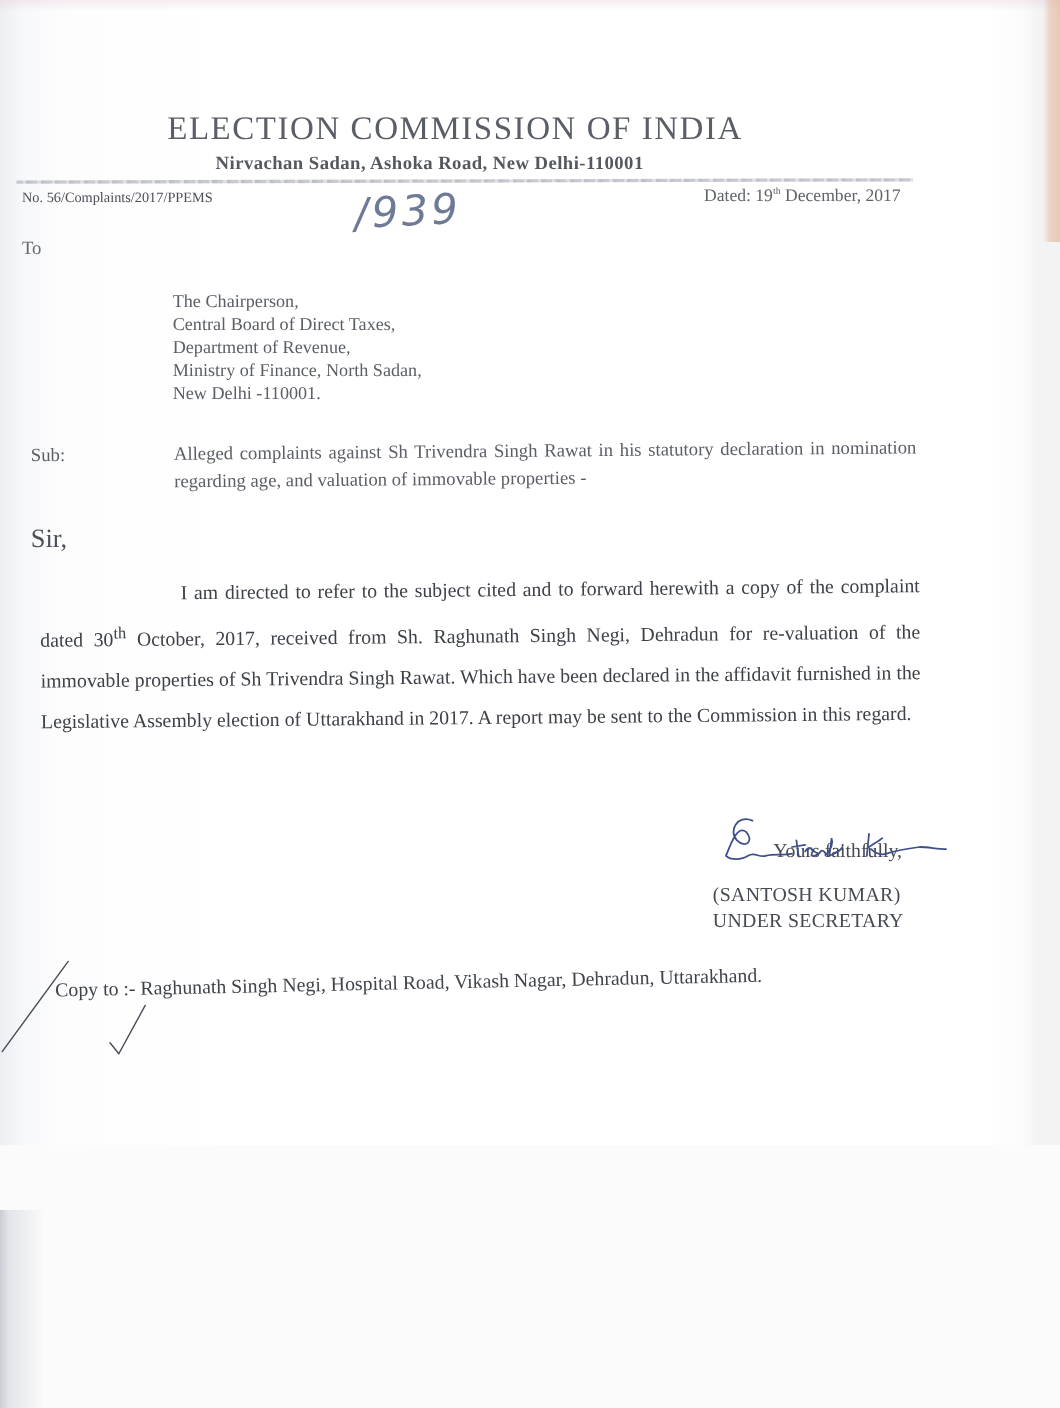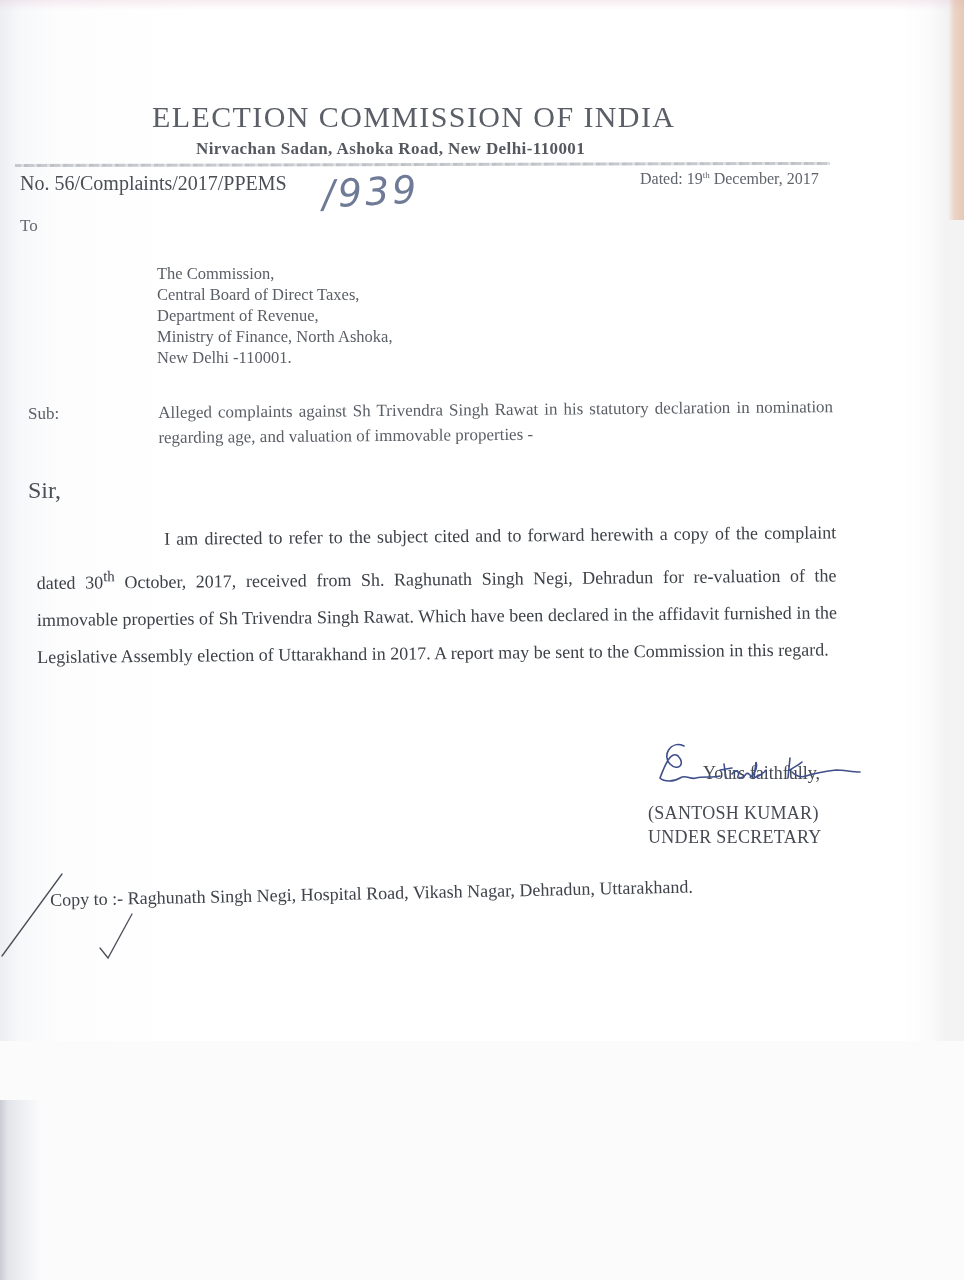--- a/index.html
+++ b/index.html
@@ -33,21 +33,21 @@
   }
   .org-address {
     left: 196px; top: 139px; font-size: 17px; font-weight: bold; color: #55595f;
     letter-spacing: 0.4px;
   }
   .rule {
     position: absolute; left: 15px; top: 163px; width: 815px; height: 3px;
     background: repeating-linear-gradient(90deg, #b9bcc3 0 6px, #d4d6db 6px 9px, #aeb2b9 9px 13px);
     opacity: 0.8; transform: rotate(-0.15deg);
   }
-  .ref-no { left: 20px; top: 172px; font-size: 20px; color: #4a4e55; }
+  .ref-no { left: 20px; top: 172px; font-size: 13px; color: #4a4e55; }
   .handwritten-no {
     left: 322px; top: 170px; font-size: 38px; color: #6e7a96;
     font-family: "DejaVu Sans", sans-serif; font-weight: 200; font-style: italic;
     letter-spacing: 3px; transform: rotate(-3deg);
   }
   .dated { left: 600px; top: 170px; font-size: 16px; color: #5f636a; margin-left: 40px; }
   .dated sup, .para sup { font-size: 9px; vertical-align: super; line-height: 0; }
   .to { left: 20px; top: 216px; font-size: 17px; color: #666a71; }
   .addressee { left: 157px; top: 263px; font-size: 16.5px; line-height: 21px; color: #5a5e65; }
   .addressee div { white-space: nowrap; }
@@ -89,24 +89,24 @@
   <div class="abs ref-no">No. 56/Complaints/2017/PPEMS</div>
   <div class="abs handwritten-no">/939</div>
   <div class="abs dated">
     <span>Dated:</span>
     <span>19</span><sup>th</sup>
     <span>December, 2017</span>
   </div>
 
   <div class="abs to">To</div>
   <div class="abs addressee">
-    <div>The Commission,</div>
+    <div>The Chairperson,</div>
     <div>Central Board of Direct Taxes,</div>
     <div>Department of Revenue,</div>
-    <div>Ministry of Finance, North Ashoka,</div>
+    <div>Ministry of Finance, North Sadan,</div>
     <div>New Delhi -110001.</div>
   </div>
 
   <div class="abs sub-label">Sub:</div>
   <div class="sub-text">Alleged complaints against Sh Trivendra Singh Rawat in his statutory declaration in nomination regarding age, and valuation of immovable properties -</div>
 
   <div class="abs salutation">Sir,</div>
 
   <div class="body-text"><span>I am directed to refer to the subject cited and to forward herewith a copy of the complaint dated 30</span><sup>th</sup><span> October, 2017, received from Sh. Raghunath Singh Negi, Dehradun for re-valuation of the immovable properties of  Sh Trivendra Singh Rawat. Which have been declared in the affidavit furnished in the Legislative Assembly election of Uttarakhand in 2017. A report may be sent to the Commission in this regard.</span></div>
 

